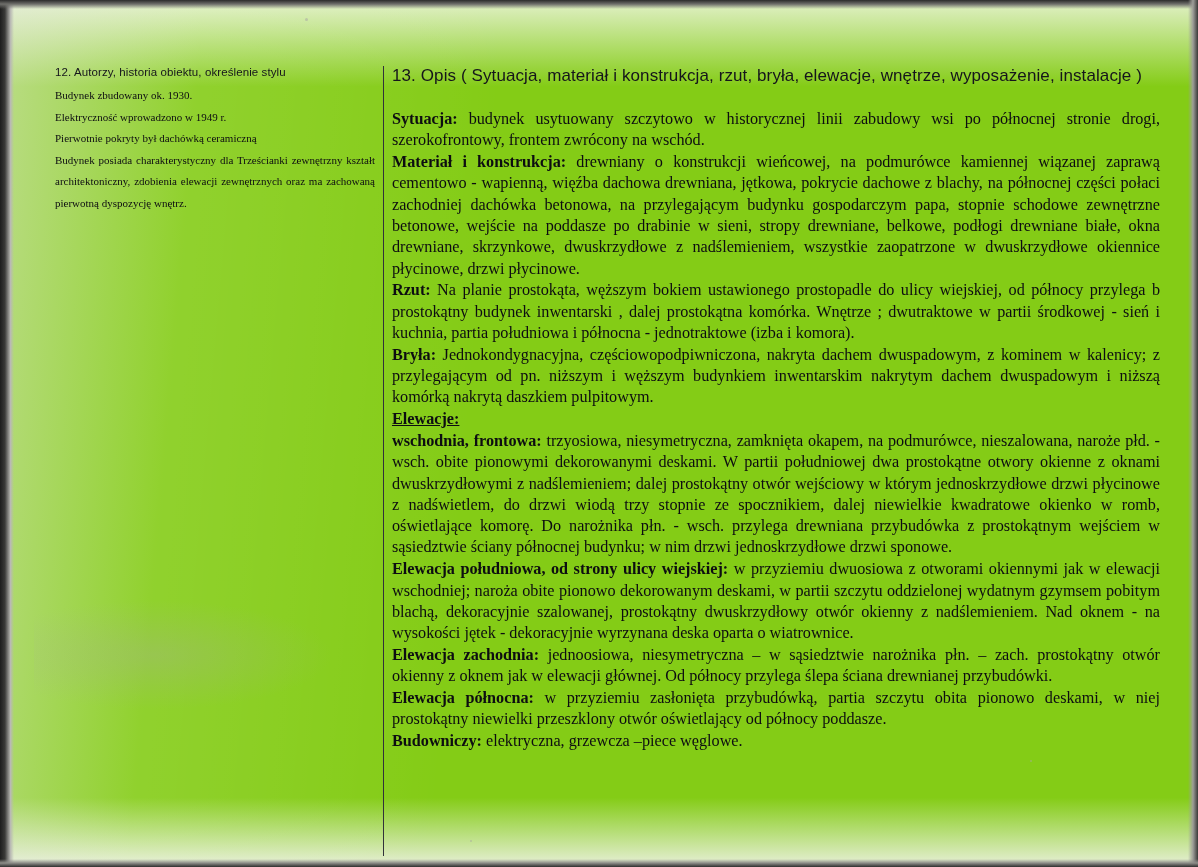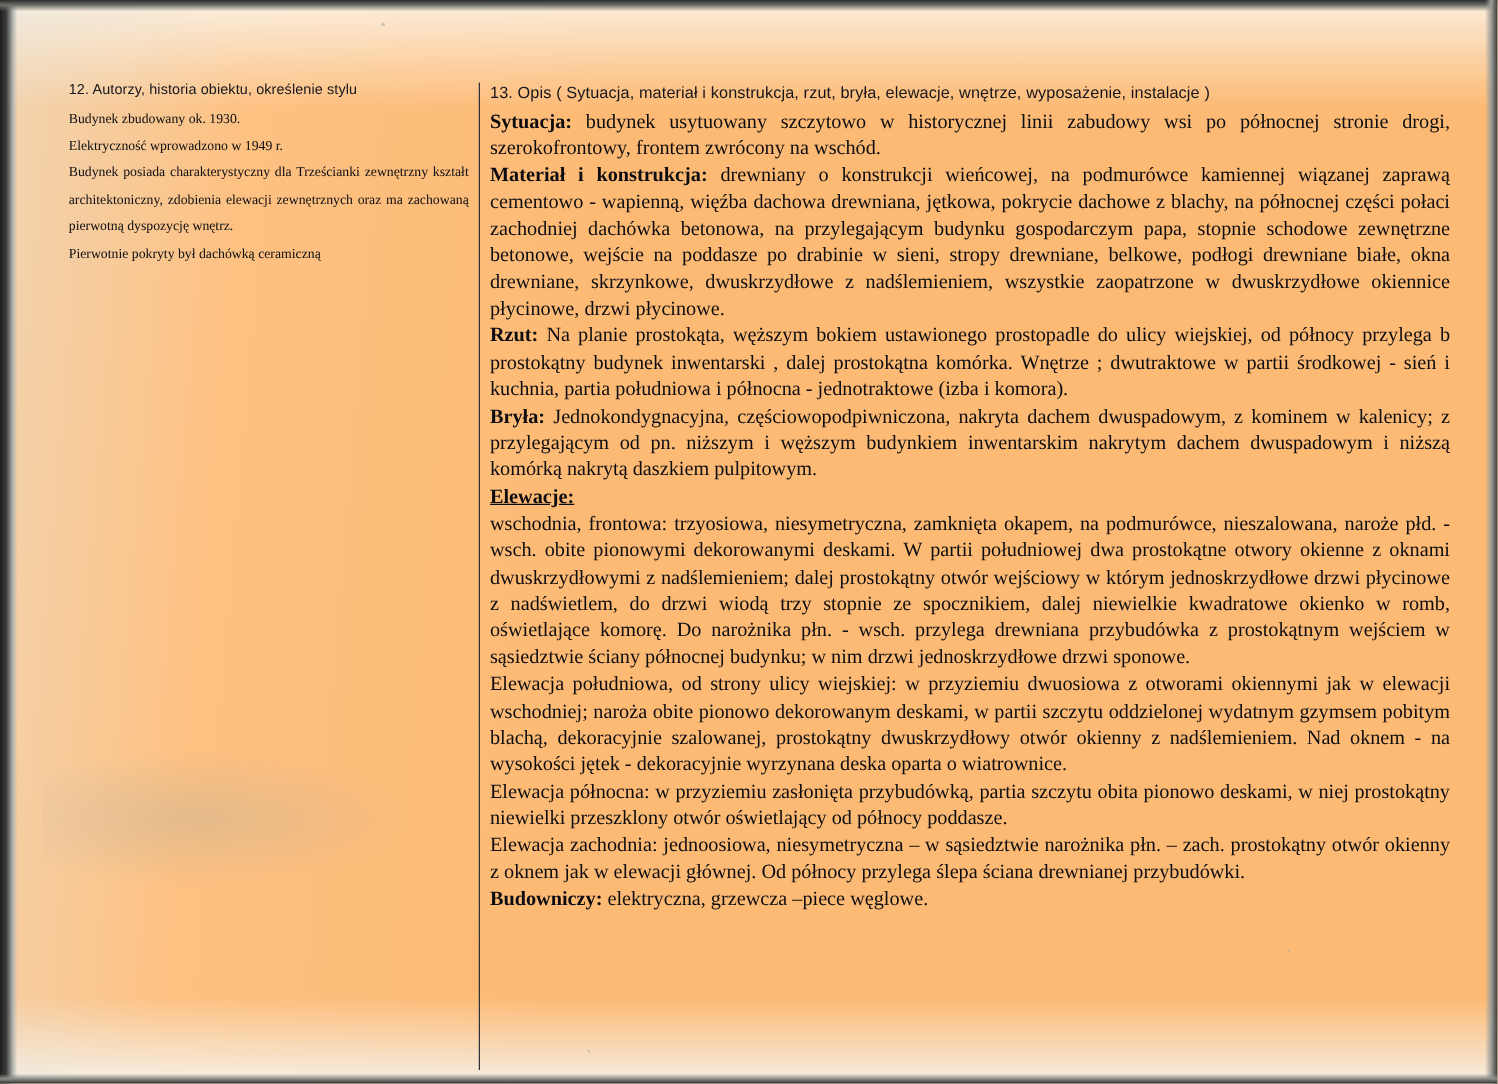--- a/index.html
+++ b/index.html
@@ -4,21 +4,21 @@
 <style>
   html, body {
     margin: 0;
     padding: 0;
     background: #8d8d8d;
   }
   .page {
     position: relative;
     width: 1198px;
     height: 867px;
-    background: #fdba74;
+    background: #84cc16;
     overflow: hidden;
     font-family: "Liberation Serif", serif;
     color: #0d0d11;
   }
   
   .paper-tint {
     position: absolute;
     inset: 0;
     background:
       linear-gradient(95deg, rgba(232,234,228,0.55) 0%, rgba(255,255,255,0.1) 16%, rgba(255,255,255,0.0) 40%),
@@ -98,37 +98,37 @@
   .col-left .body p { margin: 0; }
 
   
   .col-right {
     position: absolute;
     left: 392px;
     top: 66px;
     width: 768px;
   }
   .col-right .field-head {
-    font-size: 13px;
-    margin-bottom: 6px;
+    font-size: 17px;
+    margin-bottom: 23px;
   }
   .col-right .body {
     font-size: 16.2px;
     line-height: 21.3px;
     text-align: justify;
     text-justify: inter-word;
   }
   .col-right .body p {
     margin: 0 0 0.5px 0;
   }
   .lbl-u {
     font-weight: bold;
   }
   .lbl-b {
-    font-weight: normal;
+    font-weight: bold;
     margin-top: 12px;
   }
   .head-only {
     font-weight: bold;
     text-decoration: underline;
     display: block;
   }
 </style>
 </head>
 <body>
@@ -147,22 +147,22 @@
   <div class="edge-right"></div>
   <div class="edge-bottom"></div>
 
   <div class="divider"></div>
 
   <div class="col-left">
     <div class="field-head">12. Autorzy, historia obiektu, określenie stylu</div>
     <div class="body">
       <p>Budynek zbudowany ok. 1930.</p>
       <p>Elektryczność wprowadzono w 1949 r.</p>
+      <p>Pierwotnie pokryty był dachówką ceramiczną</p>
       <p>Budynek posiada charakterystyczny dla Trześcianki zewnętrzny kształt architektoniczny, zdobienia elewacji zewnętrznych oraz ma zachowaną pierwotną dyspozycję wnętrz.</p>
-      <p>Pierwotnie pokryty był dachówką ceramiczną</p>
     </div>
   </div>
 
   <div class="col-right">
     <div class="field-head">13. Opis ( Sytuacja, materiał i konstrukcja, rzut, bryła, elewacje, wnętrze, wyposażenie, instalacje )</div>
     <div class="body">
 
       <p>
         <span class="lbl-u">Sytuacja:</span><span> budynek usytuowany szczytowo w historycznej linii zabudowy wsi po północnej stronie drogi, szerokofrontowy, frontem zwrócony na wschód.</span>
       </p>
@@ -185,25 +185,25 @@
 
       <p>
         <span class="lbl-b">wschodnia, frontowa:</span><span>  trzyosiowa, niesymetryczna, zamknięta okapem, na podmurówce, nieszalowana, naroże płd. - wsch. obite pionowymi dekorowanymi deskami. W partii południowej dwa prostokątne otwory okienne z oknami dwuskrzydłowymi  z nadślemieniem; dalej prostokątny otwór wejściowy w którym jednoskrzydłowe drzwi płycinowe z nadświetlem, do drzwi wiodą trzy stopnie ze spocznikiem, dalej niewielkie kwadratowe okienko w romb, oświetlające komorę. Do narożnika płn. - wsch. przylega drewniana przybudówka z prostokątnym wejściem w sąsiedztwie ściany północnej budynku; w nim drzwi jednoskrzydłowe drzwi sponowe.</span>
       </p>
 
       <p>
         <span class="lbl-b">Elewacja południowa, od strony ulicy wiejskiej:</span><span> w przyziemiu dwuosiowa z otworami okiennymi jak w elewacji wschodniej; naroża obite pionowo dekorowanym deskami, w partii szczytu oddzielonej wydatnym gzymsem pobitym blachą, dekoracyjnie szalowanej,  prostokątny dwuskrzydłowy otwór okienny z nadślemieniem. Nad oknem - na wysokości jętek - dekoracyjnie wyrzynana deska oparta o wiatrownice.</span>
       </p>
 
       <p>
+        <span class="lbl-b">Elewacja zachodnia:</span><span> jednoosiowa, niesymetryczna – w sąsiedztwie narożnika płn. – zach. prostokątny otwór okienny z oknem jak w elewacji głównej. Od północy przylega ślepa ściana drewnianej przybudówki.</span>
+      </p>
+
+      <p>
         <span class="lbl-b">Elewacja północna:</span><span> w przyziemiu zasłonięta przybudówką, partia szczytu obita pionowo deskami, w niej prostokątny niewielki przeszklony otwór oświetlający od północy poddasze.</span>
-      </p>
-
-      <p>
-        <span class="lbl-b">Elewacja zachodnia:</span><span> jednoosiowa, niesymetryczna – w sąsiedztwie narożnika płn. – zach. prostokątny otwór okienny z oknem jak w elewacji głównej. Od północy przylega ślepa ściana drewnianej przybudówki.</span>
       </p>
 
       <p>
         <span class="lbl-u">Budowniczy:</span><span> elektryczna, grzewcza –piece węglowe.</span>
       </p>
 
     </div>
   </div>
 
 </div>

